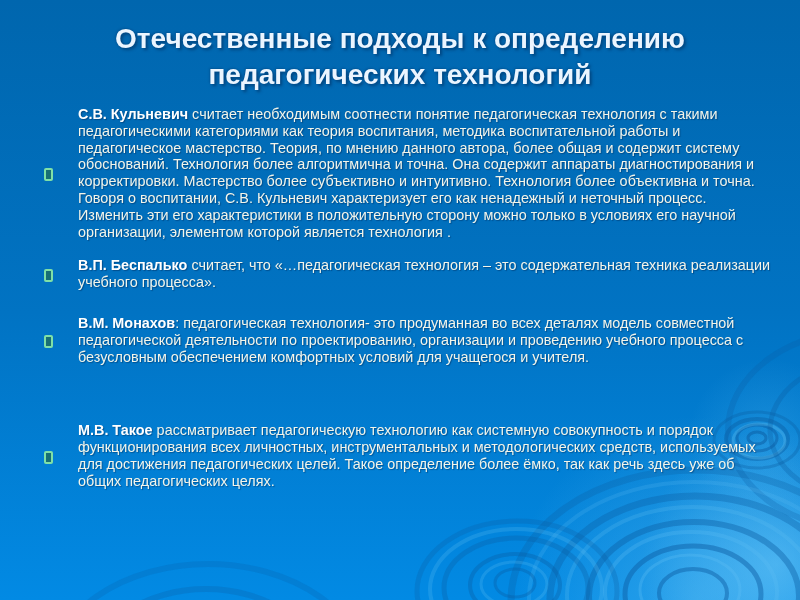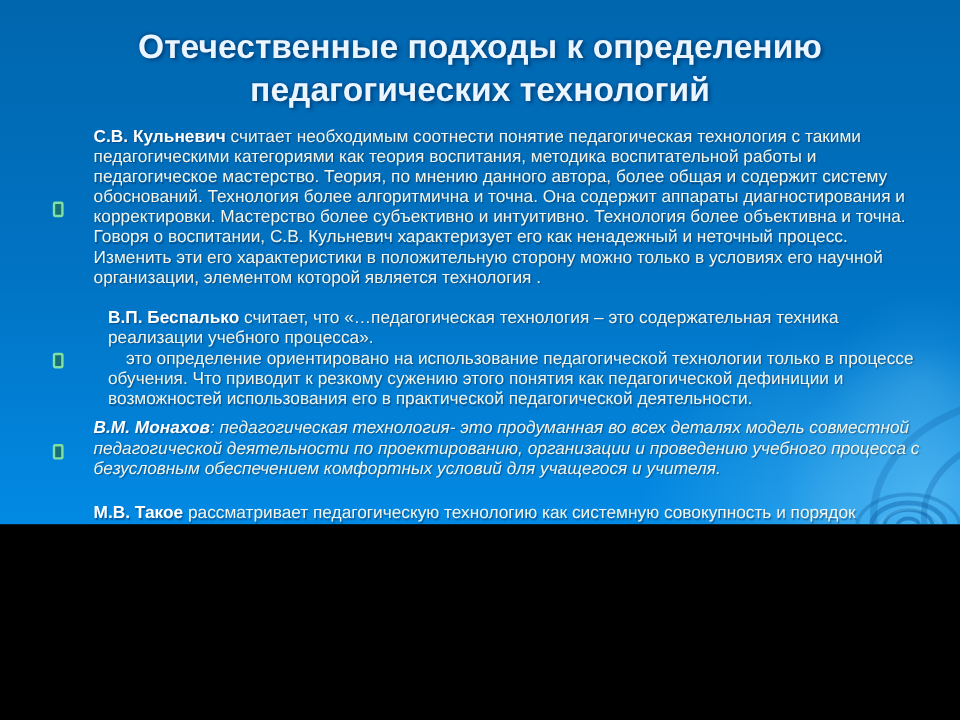--- a/index.html
+++ b/index.html
@@ -1,19 +1,19 @@
 <!DOCTYPE html>
 <html><head>
 <meta charset="utf-8">
 <style>
   html, body { margin: 0; padding: 0; background: #000; }
   .slide {
     position: relative;
     width: 800px;
-    height: 437px;
+    height: 600px;
     overflow: hidden;
     font-family: "Liberation Sans", sans-serif;
     background:
       radial-gradient(circle at 97% 94%, rgba(125,210,252,0.50) 0%, rgba(125,210,252,0) 14%),
       radial-gradient(circle at 87% 100%, rgba(95,192,244,0.45) 0%, rgba(95,192,244,0) 20%),
       radial-gradient(circle at 96% 73%, rgba(95,192,244,0.25) 0%, rgba(95,192,244,0) 9%),
       linear-gradient(180deg, #0066ae 0%, #0173c3 52%, #028ae4 100%);
   }
   .ripples {
     position: absolute;
@@ -32,22 +32,22 @@
     color: #ebf5ff;
     text-shadow: 2px 2px 3px rgba(0,40,85,0.55), -1px -1px 2px rgba(0,40,85,0.25);
   }
   .content {
     position: relative;
     z-index: 2;
     margin: 13px 26px 0 44px;
   }
   .item { display: flex; align-items: center; }
   .item-1 { margin-bottom: 17px; }
-  .item-2 { margin-bottom: 8px; gap: 12px; }
-  .item-3 { margin-bottom: 20px; font-style: italic; }
+  .item-2 { margin-bottom: 24px; }
+  .item-3 { margin-bottom: 57px; }
   .bullet {
     flex: 0 0 auto;
     width: 5px;
     height: 9px;
     margin-top: 3px;
     border: 2px solid #7fe0a6;
     background: #176f75;
     border-radius: 2px;
   }
   .text {
@@ -132,21 +132,20 @@
       <span class="bullet"></span>
       <div class="text">
         <p><b>С.В. Кульневич</b><span> считает необходимым соотнести понятие педагогическая технология с такими педагогическими категориями как теория воспитания, методика воспитательной работы и педагогическое мастерство. Теория, по мнению данного автора, более общая и содержит систему обоснований. Технология более алгоритмична и точна. Она содержит аппараты диагностирования и корректировки. Мастерство более субъективно и интуитивно. Технология более объективна и точна. Говоря о воспитании, С.В. Кульневич характеризует его как ненадежный и неточный процесс. Изменить эти его характеристики в положительную сторону можно только в условиях его научной организации, элементом которой является технология .</span></p>
       </div>
     </div>
 
     <div class="item item-2">
       <span class="bullet"></span>
       <div class="text">
         <p><b>В.П. Беспалько</b><span> считает, что «…педагогическая технология – это содержательная техника реализации учебного процесса».</span></p>
-        <p class="indent">это определение ориентировано на использование педагогической технологии только в процессе обучения. Что приводит к резкому сужению этого понятия как педагогической дефиниции и возможностей использования его в практической педагогической деятельности.</p>
       </div>
     </div>
 
     <div class="item item-3">
       <span class="bullet"></span>
       <div class="text">
         <p><b>В.М. Монахов</b><span>: педагогическая технология- это продуманная во всех деталях модель совместной педагогической деятельности по проектированию, организации и проведению учебного процесса с безусловным обеспечением комфортных условий для учащегося и учителя.</span></p>
       </div>
     </div>
 

